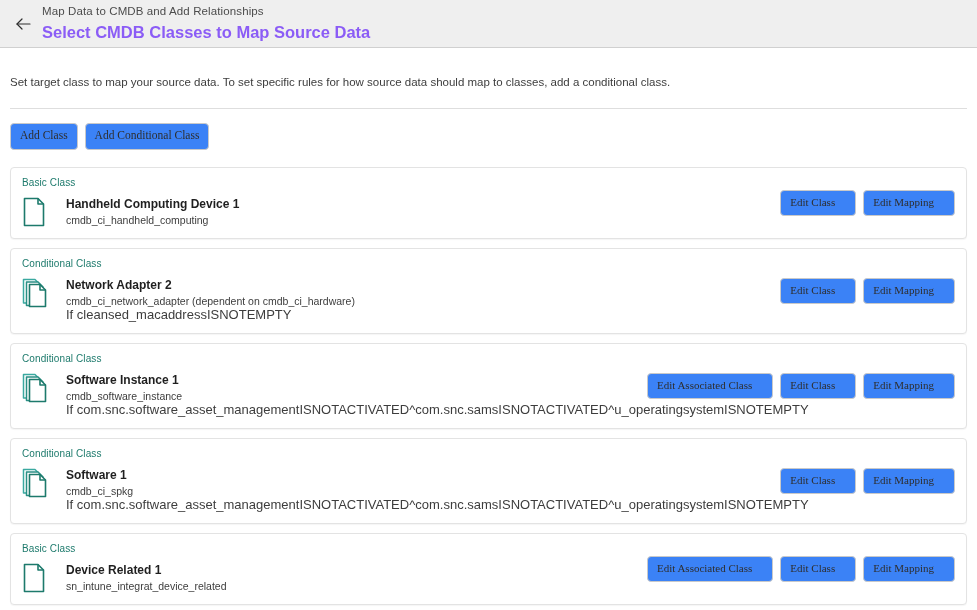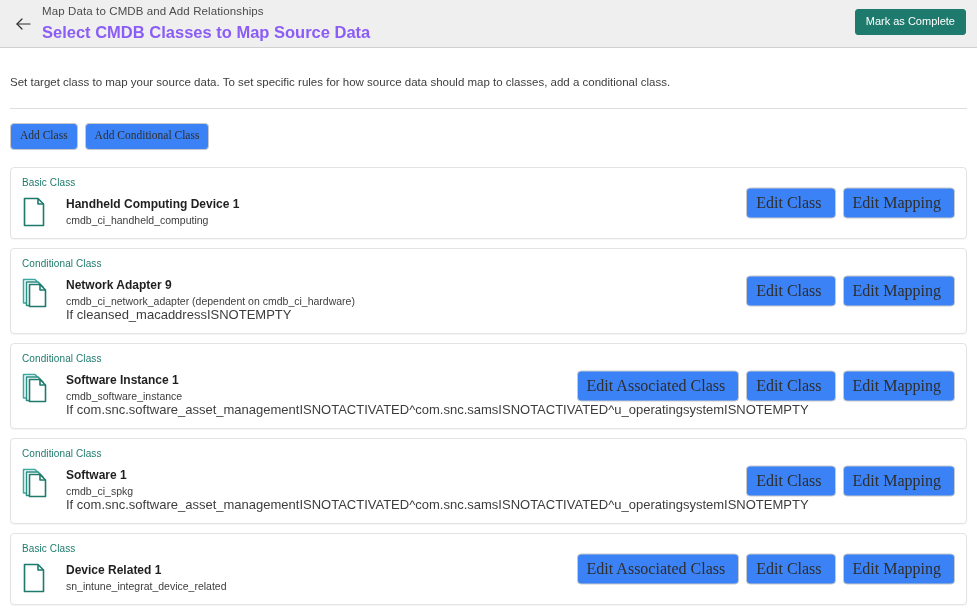--- a/index.html
+++ b/index.html
@@ -96,22 +96,22 @@
     border-radius: 4px;
     font-size: 11.5px;
     color: #2e2e2e;
     padding: 6px 9px 7px 9px;
     cursor: pointer;
     line-height: 1;
     white-space: nowrap;
     font-family: Liberation Serif, serif;
   }
   .btn-sm {
-    font-size: 16px;
-    padding: 6px 13px 7px 9px;
+    font-size: 11px;
+    padding: 6px 20px 7px 9px;
   }
 
   
   .cards {
     margin-top: 17px;
     display: flex;
     flex-direction: column;
     gap: 9px;
   }
   .card {
@@ -185,21 +185,20 @@
       <svg width="18" height="16" viewBox="0 0 18 16">
         <path d="M8 3 L3 8 L8 13" fill="none" stroke="#2e2e2e" stroke-width="1.2" stroke-linecap="round" stroke-linejoin="round"></path>
         <path d="M3 8 L16 8" fill="none" stroke="#2e2e2e" stroke-width="1.2" stroke-linecap="round"></path>
       </svg>
     </span>
   </div>
   <div class="header-texts">
     <div class="breadcrumb">Map Data to CMDB and Add Relationships</div>
     <div class="page-title">Select CMDB Classes to Map Source Data</div>
   </div>
-  <button class="mark-complete">Mark as Complete</button>
 </div>
 
 <div class="content">
   <div class="intro">Set target class to map your source data. To set specific rules for how source data should map to classes, add a conditional class.</div>
   <hr class="divider">
   <div class="actions">
     <button class="btn">Add Class</button>
     <button class="btn">Add Conditional Class</button>
   </div>
 
@@ -228,21 +227,21 @@
         <div class="card-body">
           <div class="card-icon">
             <svg width="28" height="30" viewBox="0 0 28 30">
               <path d="M1.5 1.5 H13 L18 6.5 V25 H1.5 Z" fill="#ffffff" stroke="#3aa9a0" stroke-width="1.5" stroke-linejoin="round"></path>
               <path d="M4.5 4 H16 L21 9 V27.5 H4.5 Z" fill="#ffffff" stroke="#2a8f85" stroke-width="1.5" stroke-linejoin="round"></path>
               <path d="M7.5 6.5 H18 L23.5 12 V28.5 H7.5 Z" fill="#ffffff" stroke="#1d7a6c" stroke-width="1.6" stroke-linejoin="round"></path>
               <path d="M18 6.5 V12 H23.5" fill="none" stroke="#1d7a6c" stroke-width="1.6" stroke-linejoin="round"></path>
             </svg>
           </div>
           <div class="card-info">
-            <div class="class-name">Network Adapter 9</div>
+            <div class="class-name">Network Adapter 2</div>
             <div class="class-table">cmdb_ci_network_adapter (dependent on cmdb_ci_hardware)</div>
             <div class="class-condition">If cleansed_macaddressISNOTEMPTY</div>
           </div>
         </div>
         <div class="card-buttons">
           <button class="btn btn-sm">Edit Class</button>
           <button class="btn btn-sm">Edit Mapping</button>
         </div>
       </div>
       <div class="card">

